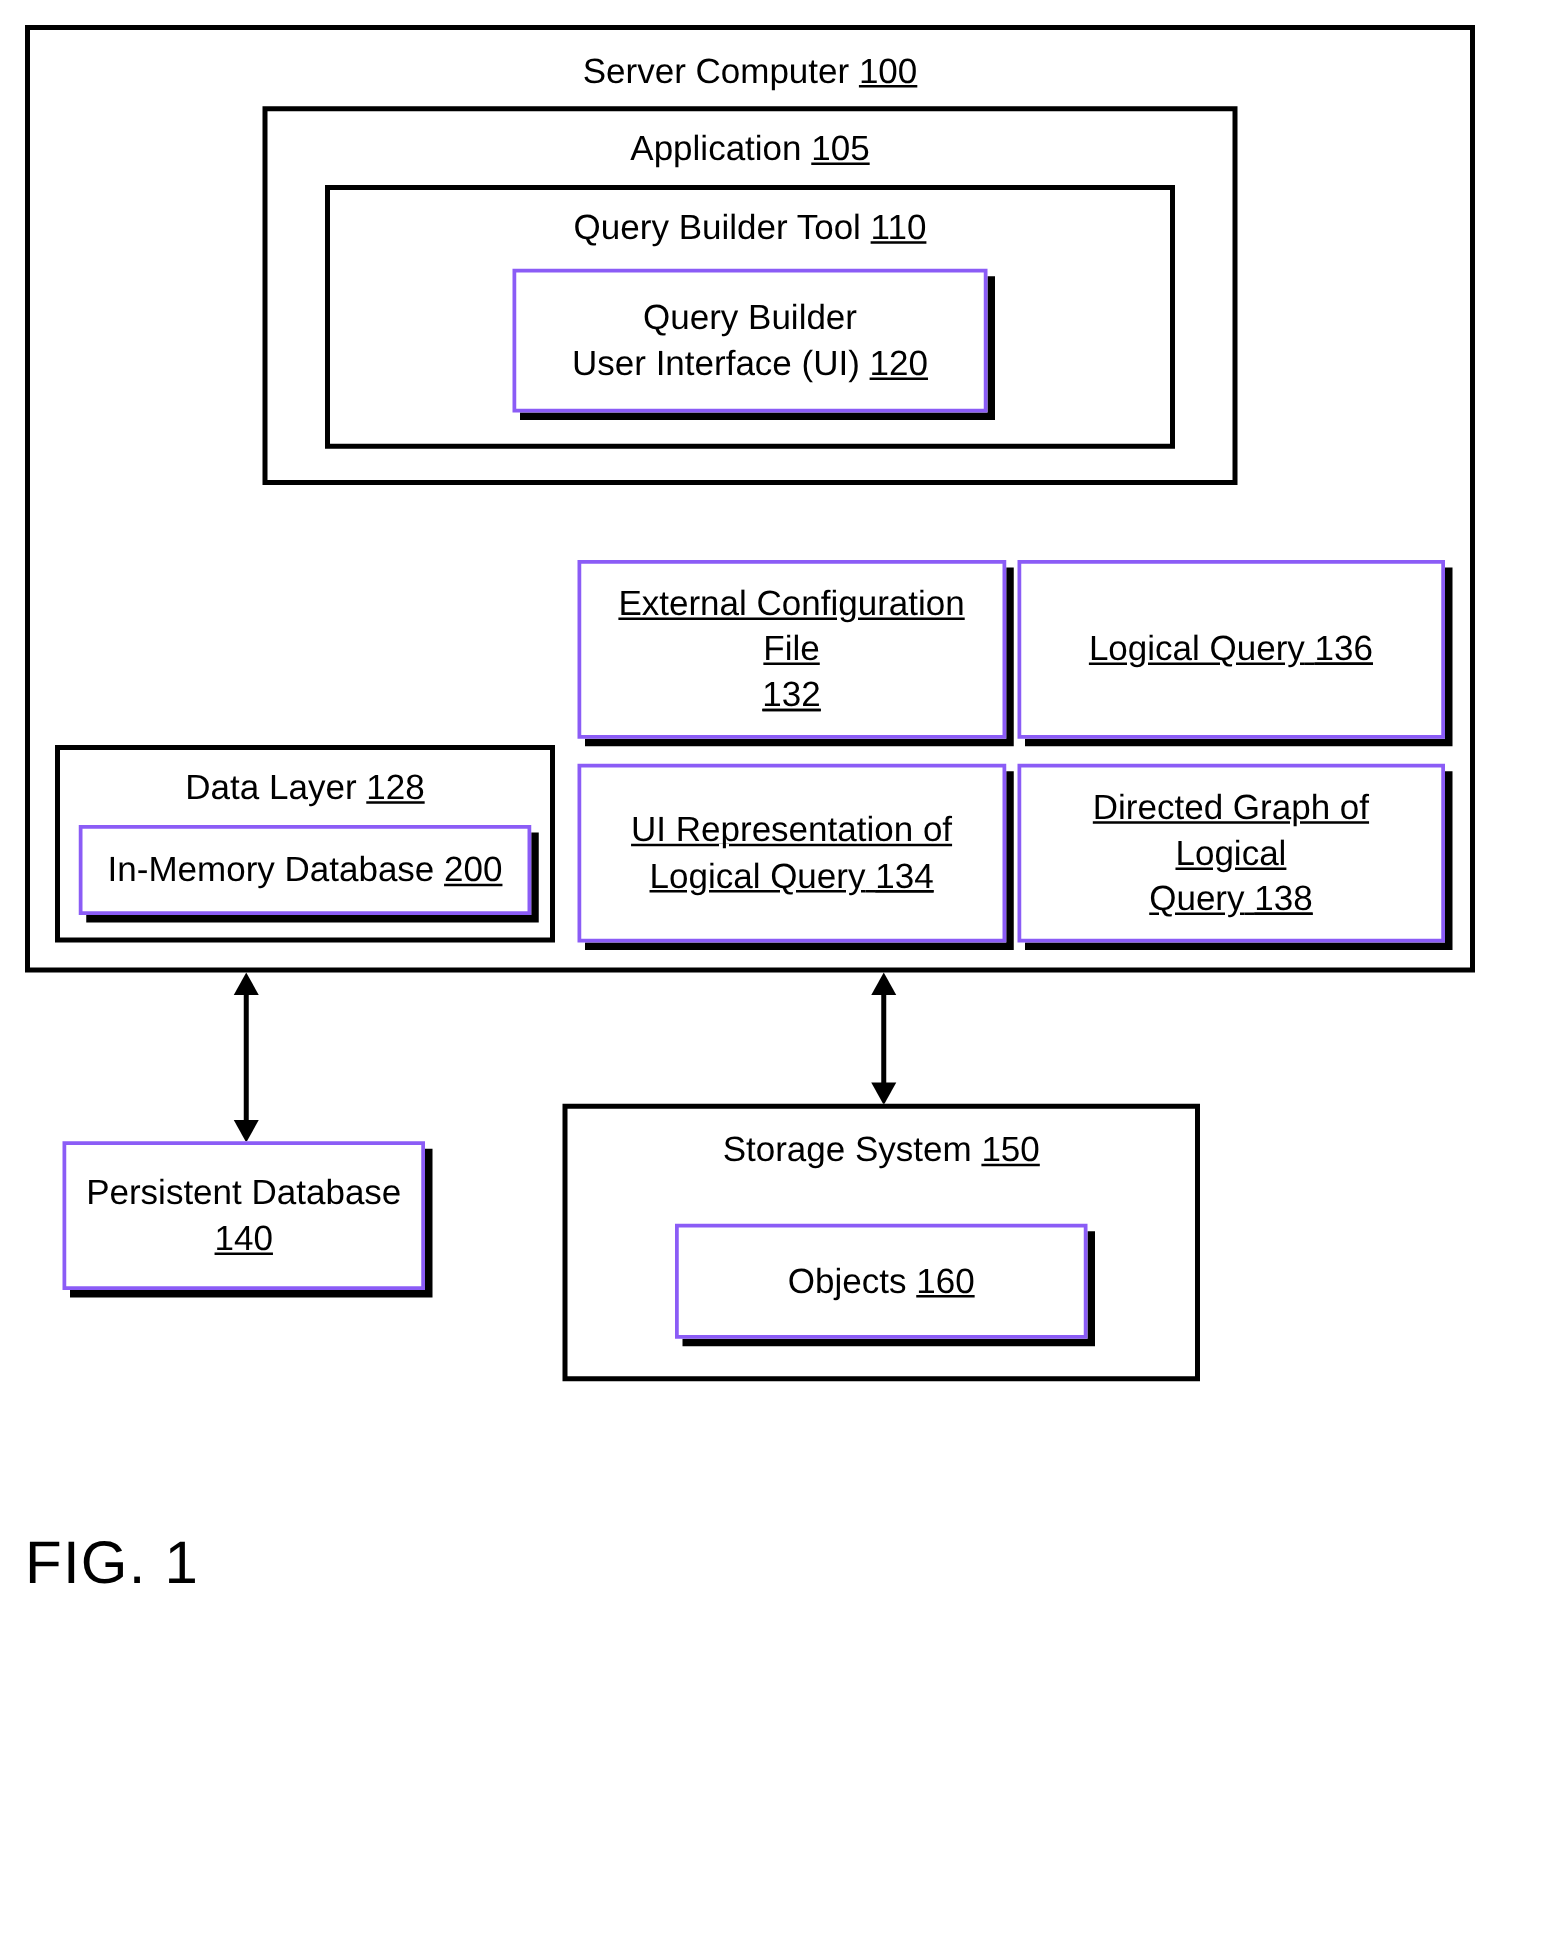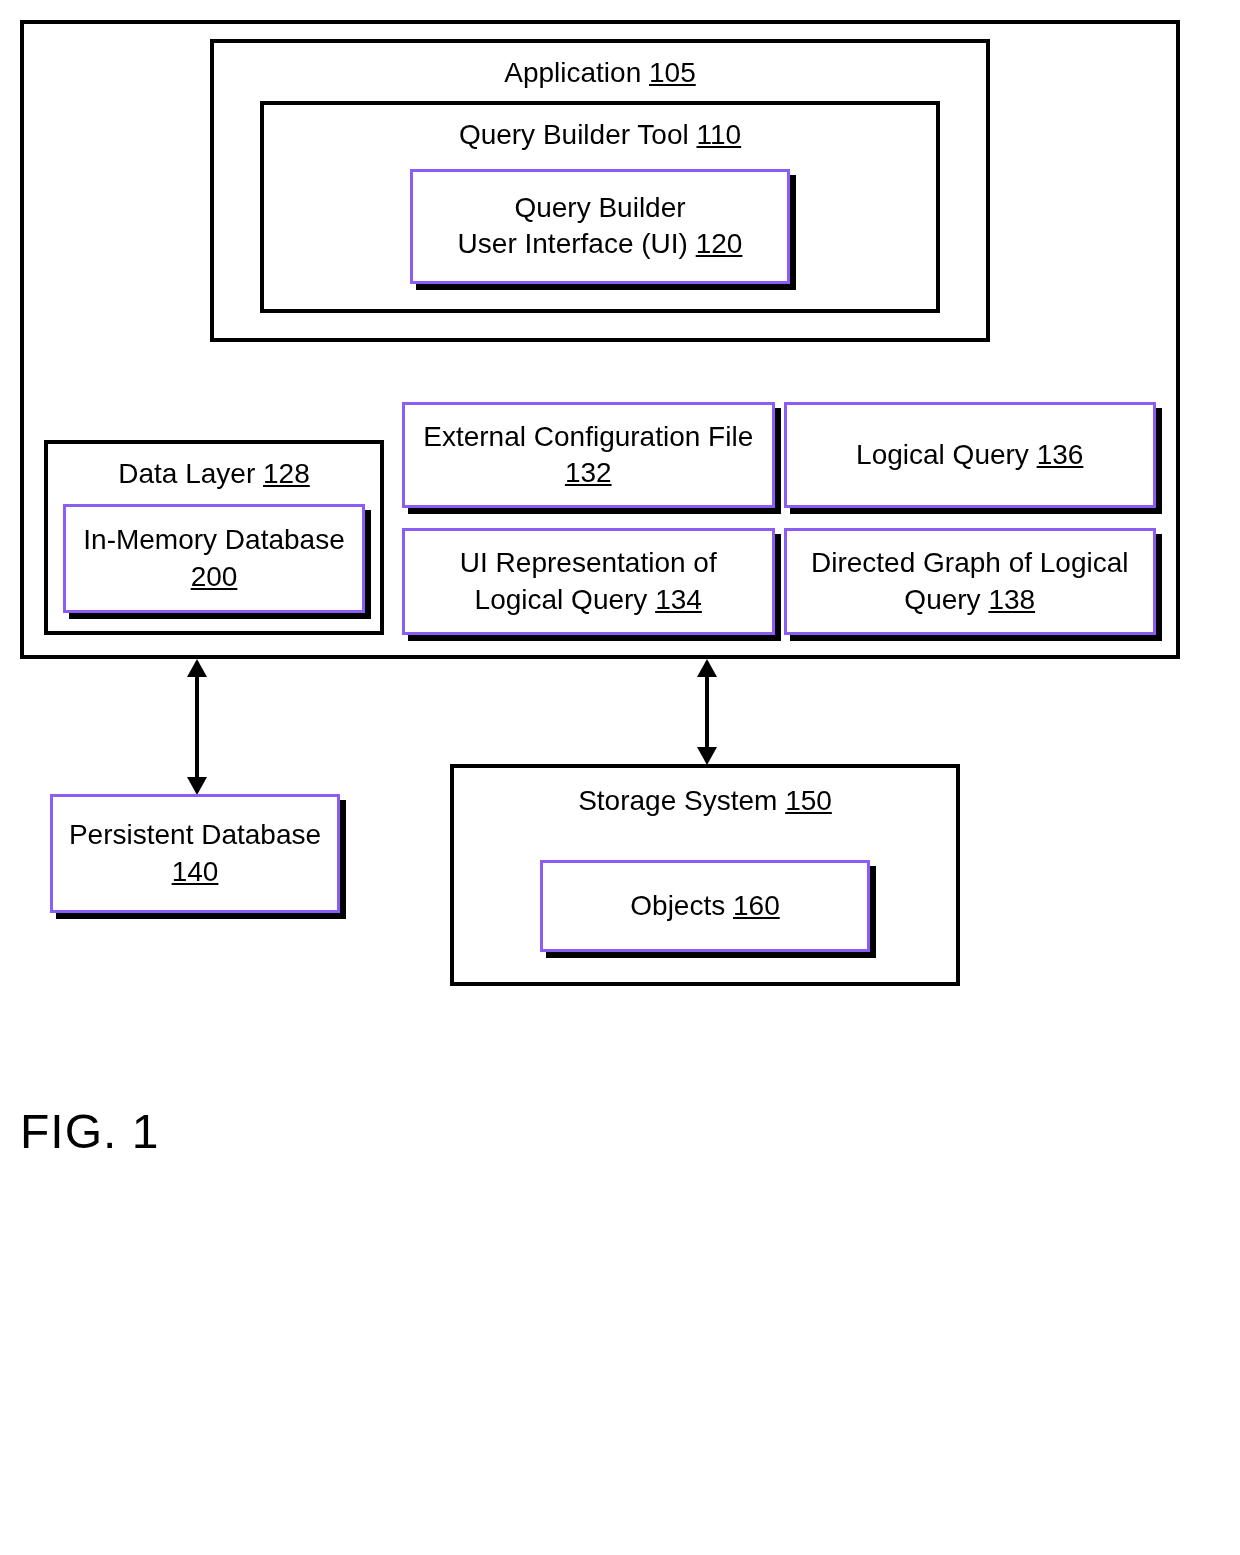--- a/index.html
+++ b/index.html
@@ -61,35 +61,36 @@
       width: 380px;
       margin: 0 auto;
       padding: 18px 20px;
     }
     .lower-row {
       display: flex;
       align-items: flex-end;
       gap: 18px;
     }
     .data-layer {
-      width: 340px;
+      width: 400px;
       padding: 12px 15px 18px 15px;
     }
     .dl-title {
       margin-bottom: 12px;
     }
     .in-mem {
       padding: 15px 10px;
     }
     .right-grid {
       display: grid;
       grid-template-columns: 1fr 1fr;
       grid-template-rows: 1fr 1fr;
       gap: 20px 9px;
       flex: 1;
+      text-decoration: underline;
     }
     .grid-box {
       padding: 14px 10px;
       display: flex;
       align-items: center;
       justify-content: center;
     }
     .bottom-section {
       position: relative;
       width: 1160px;
@@ -143,20 +144,24 @@
       margin-top: 15px;
       letter-spacing: 1px;
     }
   </style>
 </head>
 <body>
 
 <div class="container">
 
   <div class="box server">
+    <div class="label server-title">
+      <span>Server Computer</span>
+      <span class="ref">100</span>
+    </div>
 
     <div class="box application">
       <div class="label app-title">
         <span>Application</span>
         <span class="ref">105</span>
       </div>
 
       <div class="box qbt">
         <div class="label qbt-title">
           <span>Query Builder Tool</span>

